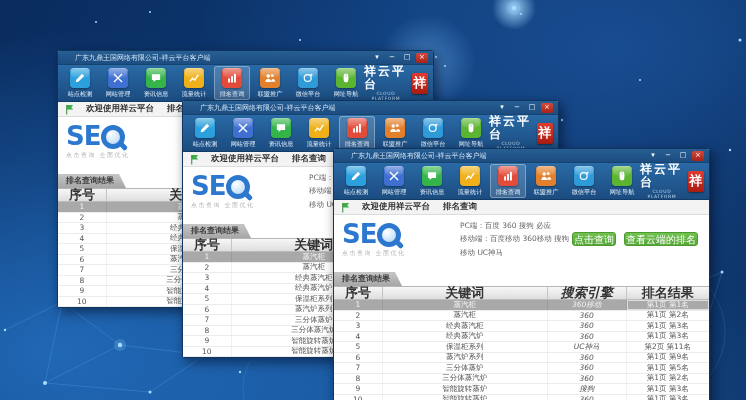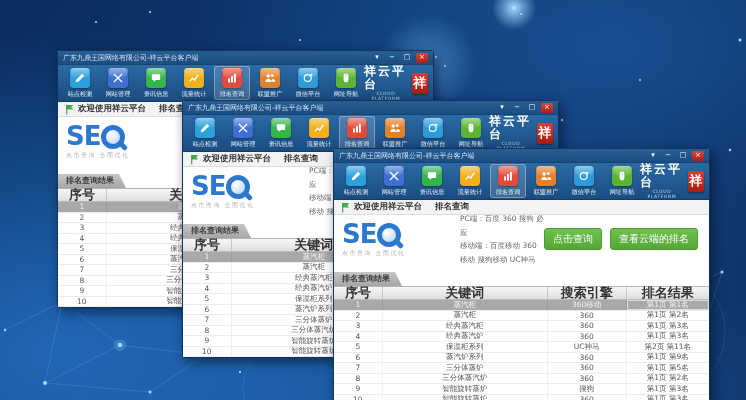--- a/index.html
+++ b/index.html
@@ -32,21 +32,21 @@
   }
   .w1 { left:57px;  top:50px;  z-index:1; }
   .w2 { left:182px; top:100px; z-index:2; }
   .w3 { left:333px; top:148px; z-index:3; }
 
   .titlebar {
     height:14px; background:linear-gradient(#275e93,#1c4d80);
     display:flex; align-items:center; padding:0 5px;
     border-bottom:1px solid #16446f;
   }
-  .title { font-size:7px; color:#cfe2f4; white-space:nowrap; overflow:hidden; flex:1; }
+  .title { font-size:7px; color:#cfe2f4; white-space:nowrap; overflow:hidden; flex:1;margin-left:12px; }
   .controls { display:flex; align-items:center; gap:3px; }
   .ctl {
     width:12px; height:10px; display:flex; align-items:center; justify-content:center;
     color:#fff; font-size:7px; line-height:1; cursor:pointer;
   }
   .ctl.close { background:linear-gradient(#d8473a,#a82318); border-radius:2px; }
 
   .toolbar {
     height:37px; background:linear-gradient(#2a6aa6,#1b4c80);
     display:flex; align-items:center; padding:1px 5px 1px 4px;
@@ -79,40 +79,40 @@
     color:#fff; font-size:13px; font-weight:bold; border-radius:2px;
     display:flex; align-items:center; justify-content:center;
     box-shadow:0 1px 2px rgba(0,0,0,.45);
   }
 
   .welcome {
     height:15px; background:#f3f3f3; border-bottom:1px solid #dcdcdc;
     display:flex; align-items:center; padding:0 7px; gap:4px;
   }
   .flag { width:9px; height:11px; }
-  .welcome-main, .welcome-sub { font-size:8.5px; font-weight:bold; color:#333; }
+  .welcome-main, .welcome-sub { font-size:8.5px; font-weight:bold; color:#333;margin-left:8px; }
   .welcome-sub { margin-left:9px; }
 
   .content { height:48px; background:#fff; display:flex; align-items:center; padding:0 8px; }
   .seo { width:118px; flex:none; }
   .seo-row { display:flex; align-items:flex-end; }
   .seo-letters { font-size:26px; font-weight:900; color:#2d78cf; letter-spacing:-1px; line-height:1; }
   .lens {
     width:24px; height:24px; border:5px solid #2d78cf; border-radius:50%;
     background:radial-gradient(circle at 35% 30%, #ffffff, #cfe5fa 60%, #a9cdf0);
     position:relative; margin-left:0px; flex:none;
   }
   .lens-handle { position:absolute; width:11px; height:5px; background:#2d78cf; transform:rotate(45deg); right:-8px; bottom:-4px; border-radius:2px; }
   .seo-tag { font-size:6px; color:#b5b5b5; letter-spacing:1.5px; margin-top:2px; }
 
   .engines { flex:1; font-size:7.5px; color:#666; line-height:1.8; }
   .btns { display:flex; gap:8px; align-items:center; padding-right:3px; }
   .btn {
     background:linear-gradient(#6fc24d,#55a637); border:1px solid #4d9a31;
-    color:#fff; font-size:10px; height:22px; padding:0 8px; border-radius:3px;
+    color:#fff; font-size:10px; height:14px; padding:0 1px; border-radius:3px;
     font-family:inherit; cursor:pointer; white-space:nowrap;text-align:center;
   }
 
   .tabrow { background:#fff; padding:3px 0 0 0; }
   .tab {
     display:inline-block; height:14px; line-height:14px; padding:0 12px 0 8px;
     background:linear-gradient(#c6c6c6,#a6a6a6);
     font-size:8px; font-weight:bold; color:#3a3a3a; cursor:pointer;
     clip-path:polygon(0 0, calc(100% - 7px) 0, 100% 100%, 0 100%);
   }
@@ -122,21 +122,21 @@
   .t-hc {
     font-size:13px; font-weight:bold; color:#333;
     display:flex; align-items:center; justify-content:center; border-right:1px solid #c5c5c5;
   }
   .t-row { display:flex; height:10.5px; background:#fff; border-bottom:1px solid #ececec; cursor:pointer; }
   .t-c {
     font-size:7.5px; color:#555;
     display:flex; align-items:center; justify-content:center; border-right:1px solid #f1f1f1;
     white-space:nowrap; overflow:hidden;
   }
-  .c0 { width:13%; } .c1 { width:44%; } .c2 { width:21%; } .c3 { width:22%; border-right:none; }
+  .c0 { width:13%; } .c1 { width:44%; } .c2 { width:21%;font-style:italic; } .c3 { width:22%; border-right:none; }
   .t-row.sel { background:#a9a9a9; }
   .t-row.sel .t-c { color:#f2f2f2; border-right-color:#9c9c9c; }
   .t-row.sel .t-c.focus { box-shadow:inset 0 0 0 1px #dedede; }
 </style>
 </head>
 <body>
 
 <svg id="bg-fx" width="746" height="400" viewBox="0 0 746 400">
   <circle class="ring" cx="430" cy="398" r="95"></circle>
   <circle class="ring" cx="298" cy="388" r="55"></circle>

